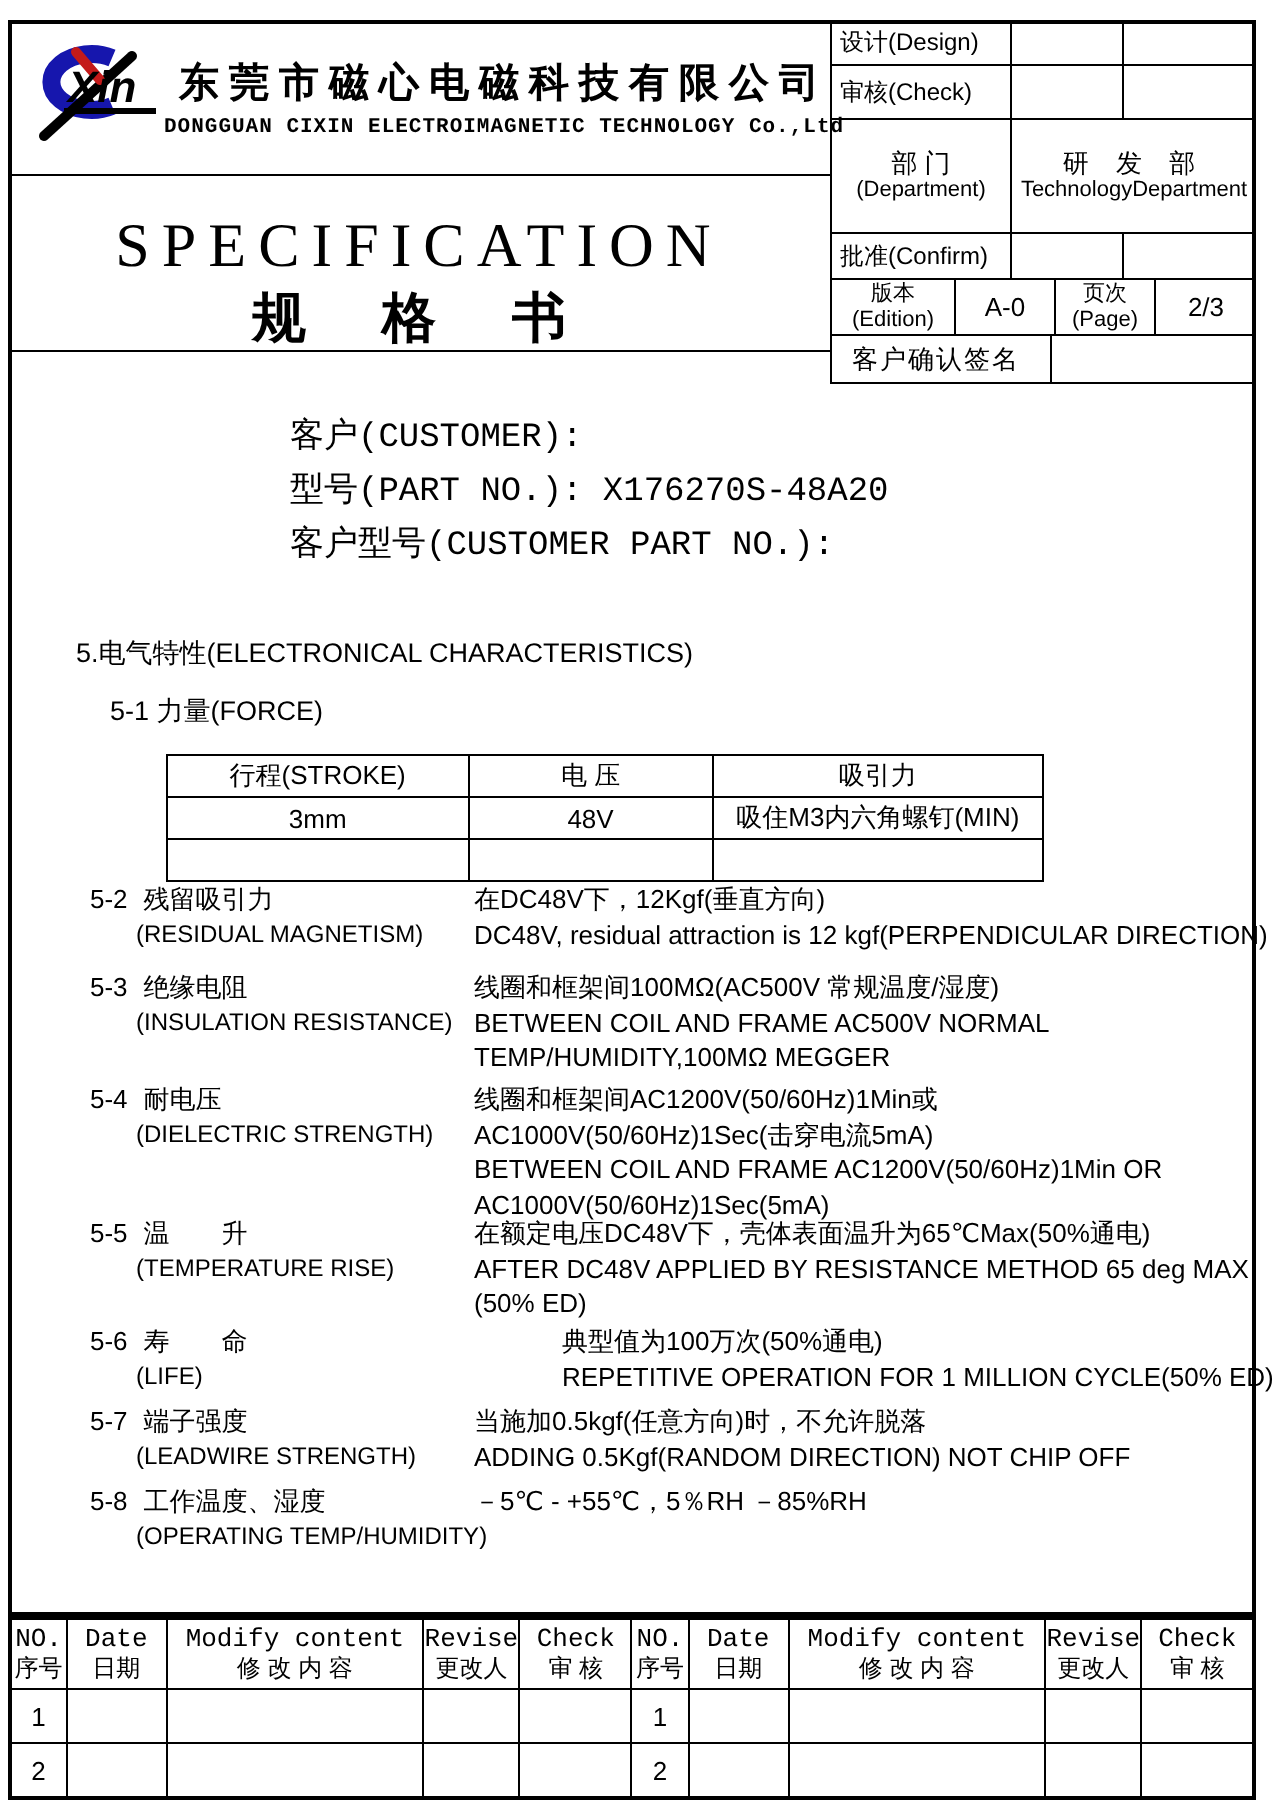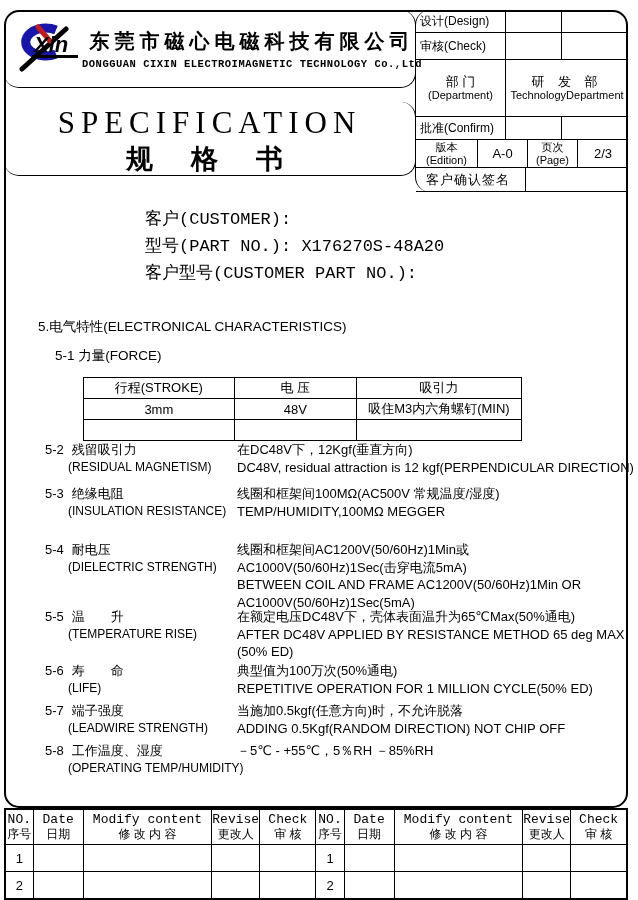--- a/index.html
+++ b/index.html
@@ -1,18 +1,18 @@
 <!DOCTYPE html>
 <html><head>
 <meta charset="utf-8">
 <style>
   html,body{margin:0;padding:0;background:#fff;}
   .page{position:relative;width:638px;height:900px;background:#fff;overflow:hidden;
         font-family:"Liberation Sans","DejaVu Sans",sans-serif;color:#000;}
-  .abs{position:absolute;border-radius:15px;}
+  .abs{position:absolute;}
   
   .frame{left:4px;top:10px;width:624px;height:798px;border:2px solid #000;box-sizing:border-box;}
   
   .header-left{left:4px;top:10px;width:412px;height:78px;box-sizing:border-box;
                border-right:1px solid #000;border-bottom:1px solid #000;
                display:flex;align-items:center;}
   .logo-wrap{width:72px;flex:0 0 72px;padding-left:6px;}
   .company-names{flex:1;text-align:center;}
   .company-cn{font-size:20px;font-weight:700;letter-spacing:5px;white-space:nowrap;}
   .company-en{font-size:10.5px;font-weight:700;letter-spacing:.5px;margin-top:3px;white-space:nowrap;
@@ -176,20 +176,21 @@
     </div>
   </div>
 
   <div class="abs spec-item" style="top:485px;">
     <div class="item-label">
       <div><span class="item-no">5-3</span><span>绝缘电阻</span></div>
       <div class="en">(INSULATION RESISTANCE)</div>
     </div>
     <div class="item-value">
       <div>线圈和框架间100MΩ(AC500V 常规温度/湿度)</div>
+      <div>BETWEEN COIL AND FRAME AC500V NORMAL</div>
       <div>TEMP/HUMIDITY,100MΩ MEGGER</div>
     </div>
   </div>
 
   <div class="abs spec-item" style="top:541px;">
     <div class="item-label">
       <div><span class="item-no">5-4</span><span>耐电压</span></div>
       <div class="en">(DIELECTRIC STRENGTH)</div>
     </div>
     <div class="item-value">
@@ -205,21 +206,21 @@
       <div><span class="item-no">5-5</span><span>温　　升</span></div>
       <div class="en">(TEMPERATURE RISE)</div>
     </div>
     <div class="item-value">
       <div>在额定电压DC48V下，壳体表面温升为65℃Max(50%通电)</div>
       <div>AFTER DC48V APPLIED BY RESISTANCE METHOD 65 deg MAX</div>
       <div>(50% ED)</div>
     </div>
   </div>
 
-  <div class="abs spec-item" style="top:662px;">
+  <div class="abs spec-item" style="top:662px;gap:44px;">
     <div class="item-label">
       <div><span class="item-no">5-6</span><span>寿　　命</span></div>
       <div class="en">(LIFE)</div>
     </div>
     <div class="item-value">
       <div>典型值为100万次(50%通电)</div>
       <div>REPETITIVE OPERATION FOR 1 MILLION CYCLE(50% ED)</div>
     </div>
   </div>
 

